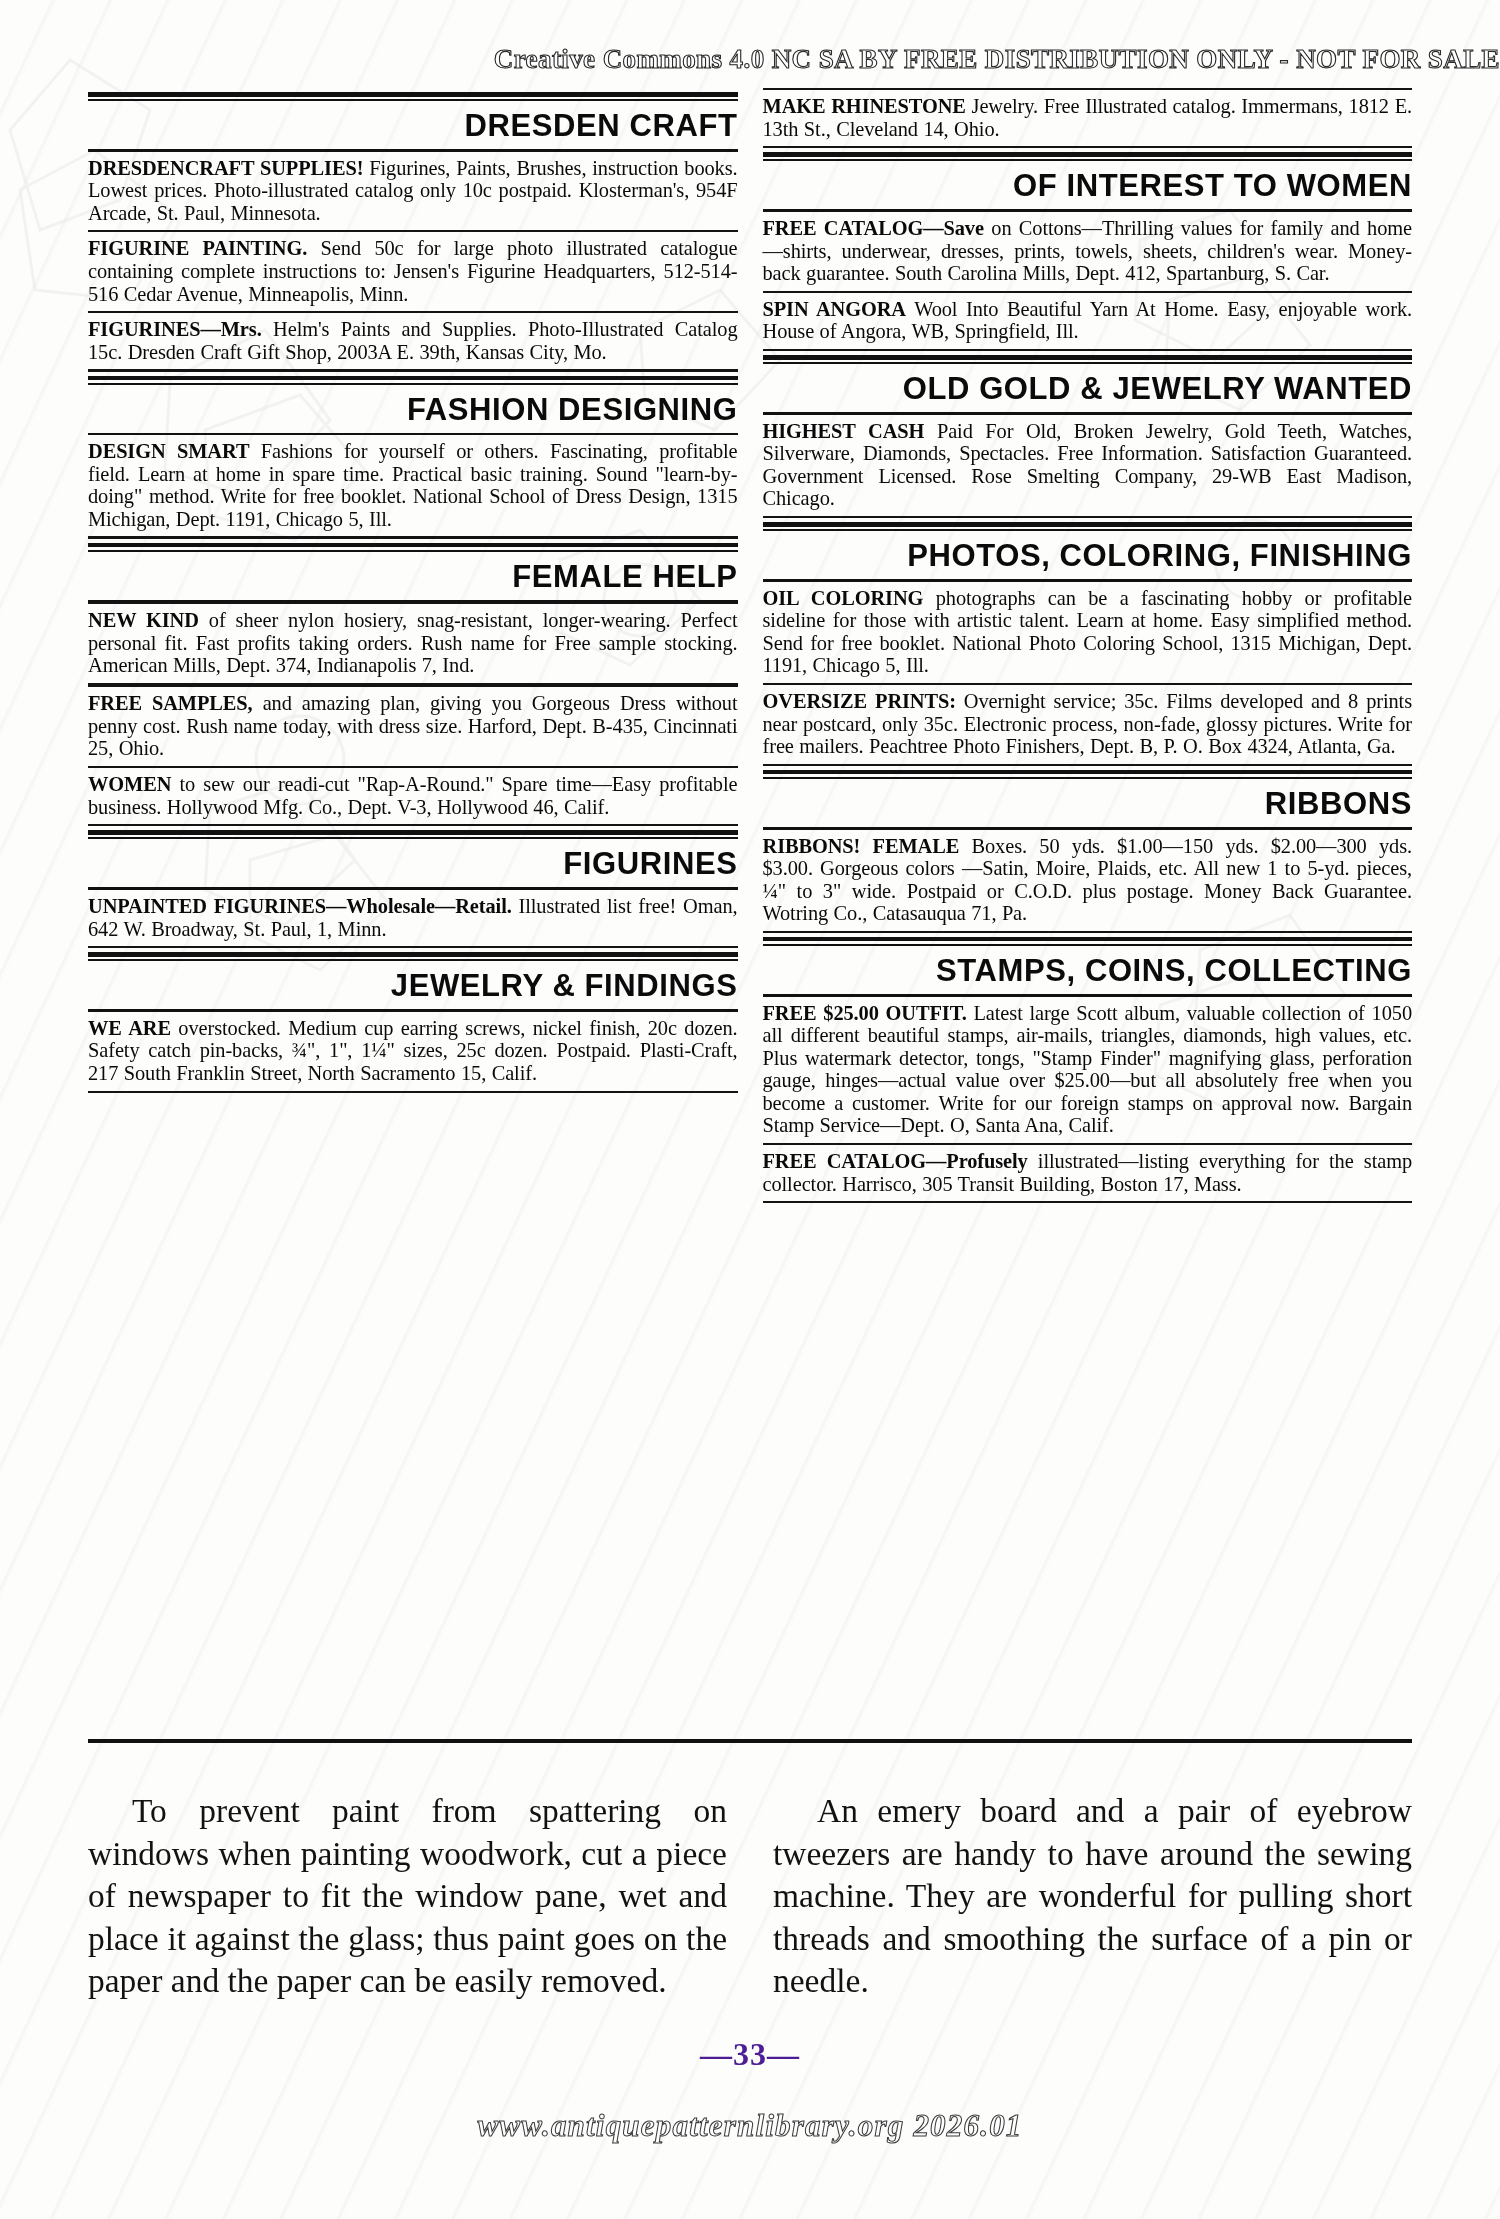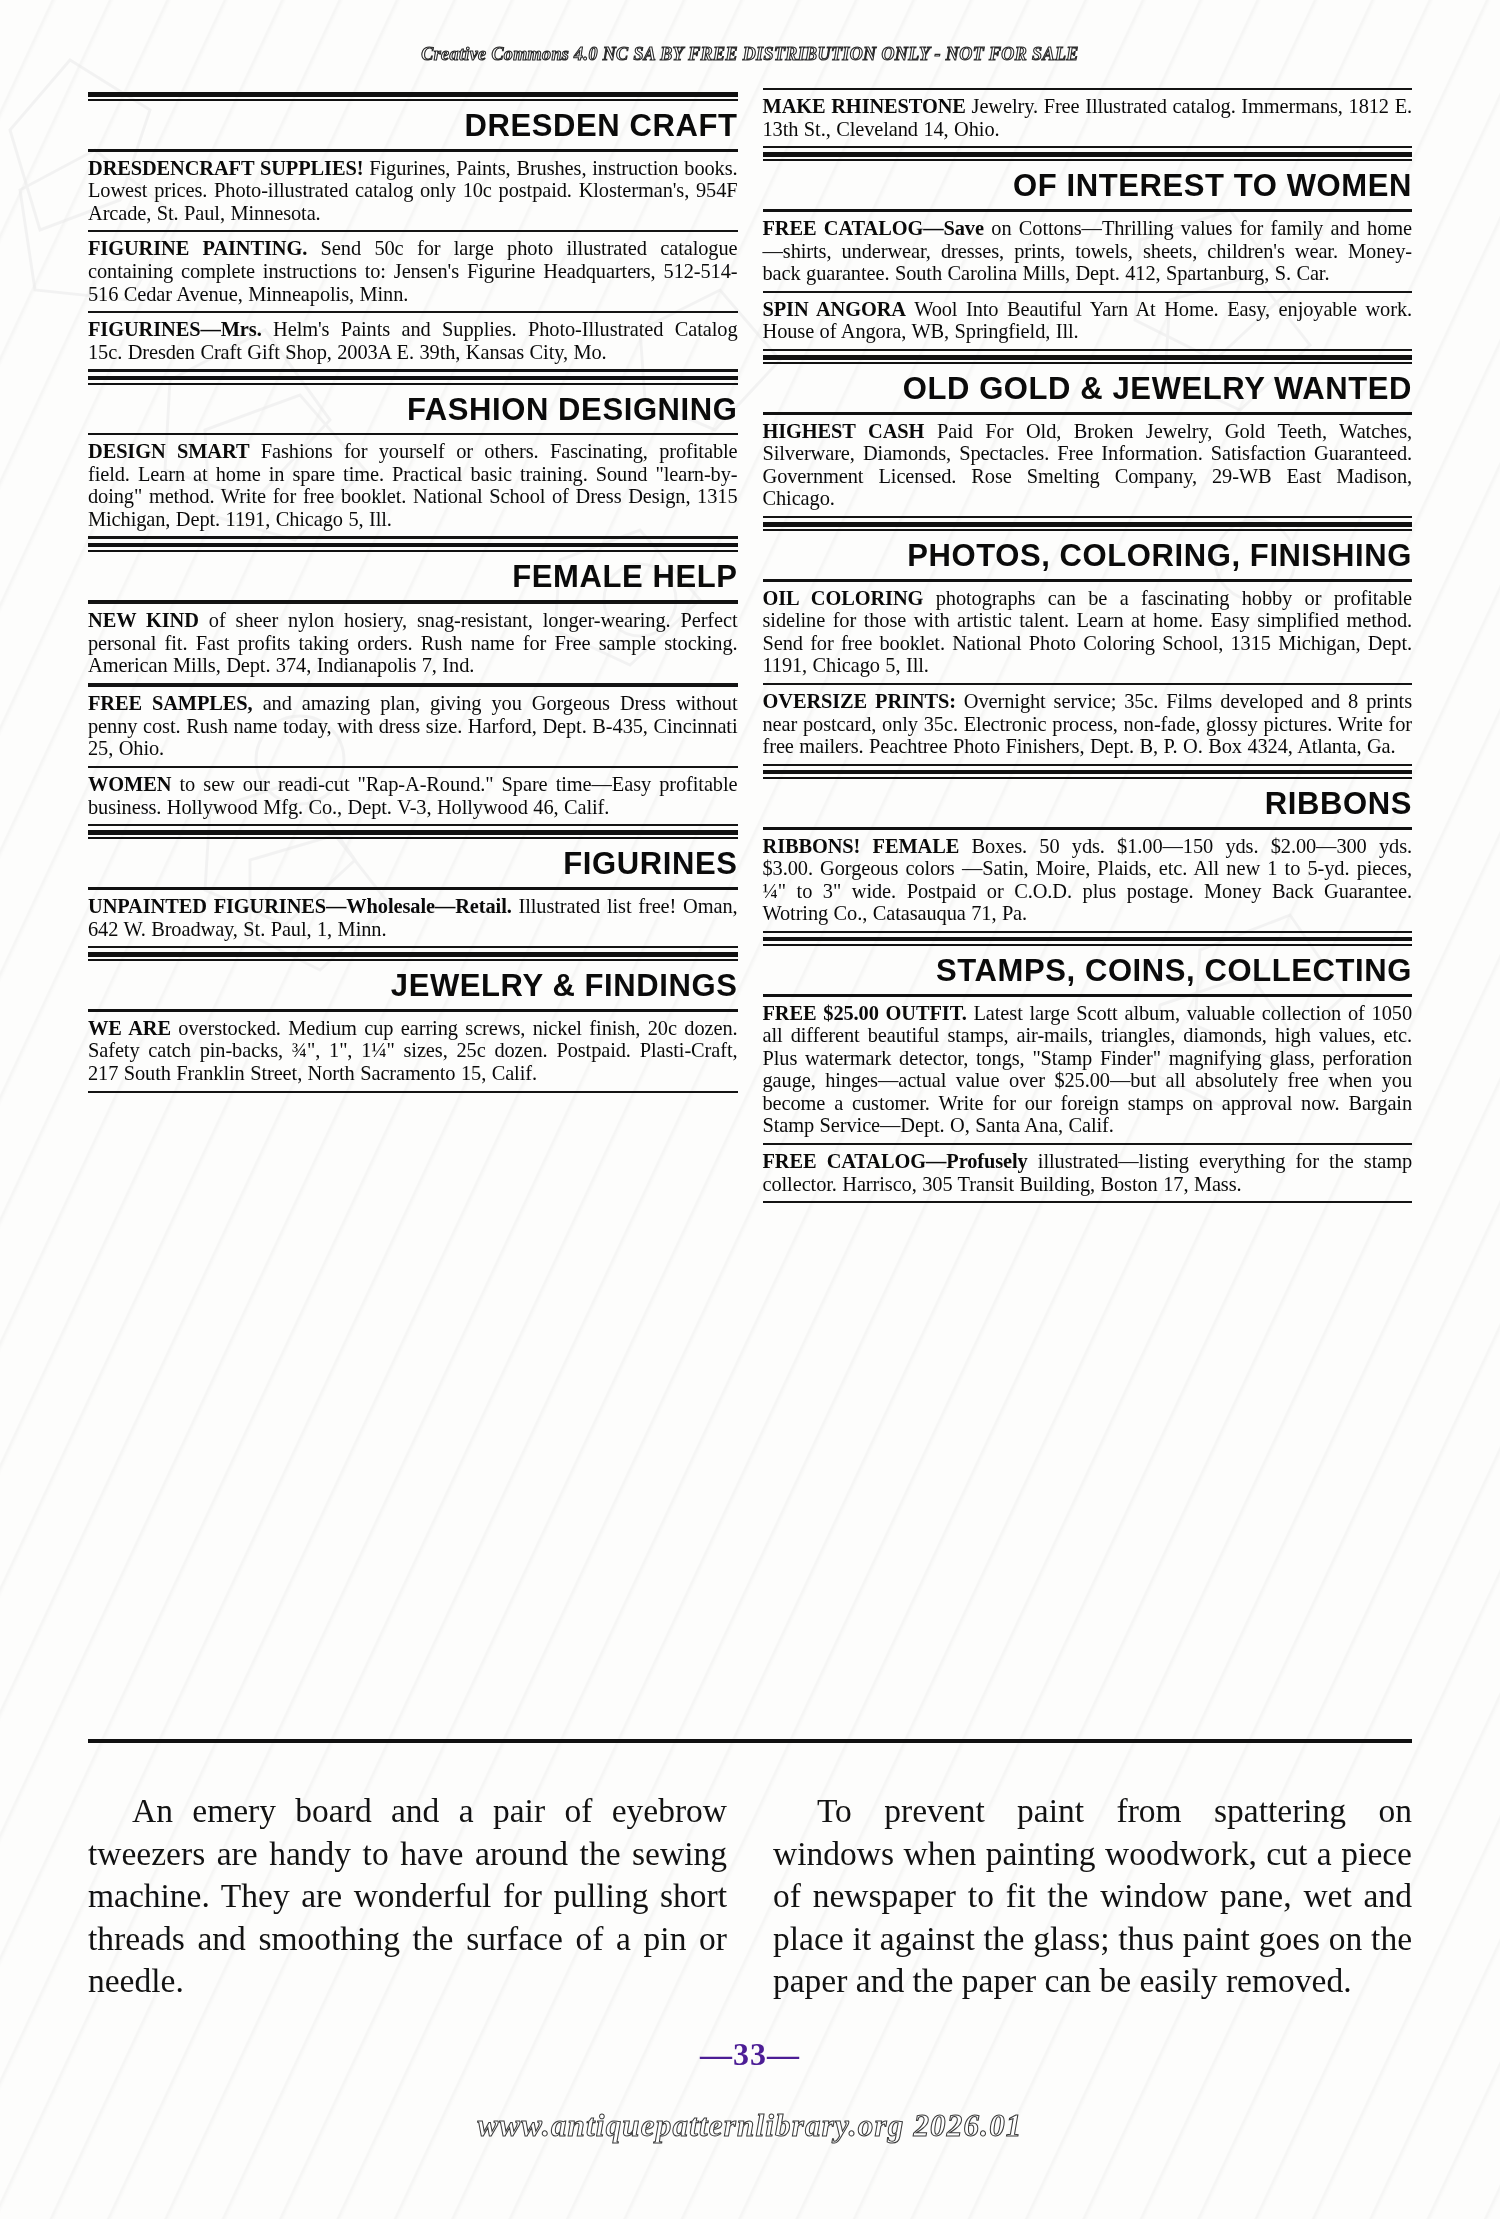--- a/index.html
+++ b/index.html
@@ -29,24 +29,24 @@
     pointer-events:none;
     opacity:.5;
   }
   #sheet{
     position:absolute;
     left:0;top:0;width:1500px;height:2219px;
   }
 
   .cc-header{
     position:absolute;left:0;right:0;top:44px;
-    text-align:center;
-    font-family:"Liberation Serif",serif;
-    font-style:italic;font-weight:700;
-    font-size:18px;letter-spacing:.4px;
+    text-align:right;
+    font-family:"Liberation Serif",serif;
+    font-weight:700;
+    font-size:27px;letter-spacing:.4px;
     color:#ffffff;
     -webkit-text-stroke:1.1px #2b2b2b;
     text-shadow:0 0 0 #000;
     white-space:nowrap;
   }
 
   .columns{
     position:absolute;
     left:88px;top:88px;
     width:1324px;
@@ -255,20 +255,20 @@
         <div class="ad"><span class="lead">FREE $25.00 OUTFIT.</span><span> Latest large Scott album, valuable collection of 1050 all different beautiful stamps, air-mails, triangles, diamonds, high values, etc. Plus watermark detector, tongs, "Stamp Finder" magnifying glass, perforation gauge, hinges—actual value over $25.00—but all absolutely free when you become a customer. Write for our foreign stamps on approval now. Bargain Stamp Service—Dept. O, Santa Ana, Calif.</span></div>
         <div class="ad-rule"></div>
         <div class="ad"><span class="lead">FREE CATALOG—Profusely</span><span> illustrated—listing everything for the stamp collector. Harrisco, 305 Transit Building, Boston 17, Mass.</span></div>
         <div class="ad-rule"></div>
       </div>
   </div>
 
   <div class="bottom-rule"></div>
 
   <div class="filler">
+    <p>To prevent paint from spattering on windows when painting woodwork, cut a piece of newspaper to fit the window pane, wet and place it against the glass; thus paint goes on the paper and the paper can be easily removed.</p>
     <p>An emery board and a pair of eyebrow tweezers are handy to have around the sewing machine. They are wonderful for pulling short threads and smoothing the surface of a pin or needle.</p>
-    <p>To prevent paint from spattering on windows when painting woodwork, cut a piece of newspaper to fit the window pane, wet and place it against the glass; thus paint goes on the paper and the paper can be easily removed.</p>
   </div>
 
   <div class="pageno">—33—</div>
   <div class="footer-wm">www.antiquepatternlibrary.org 2026.01</div>
 
 </div>
 
 </body></html>

